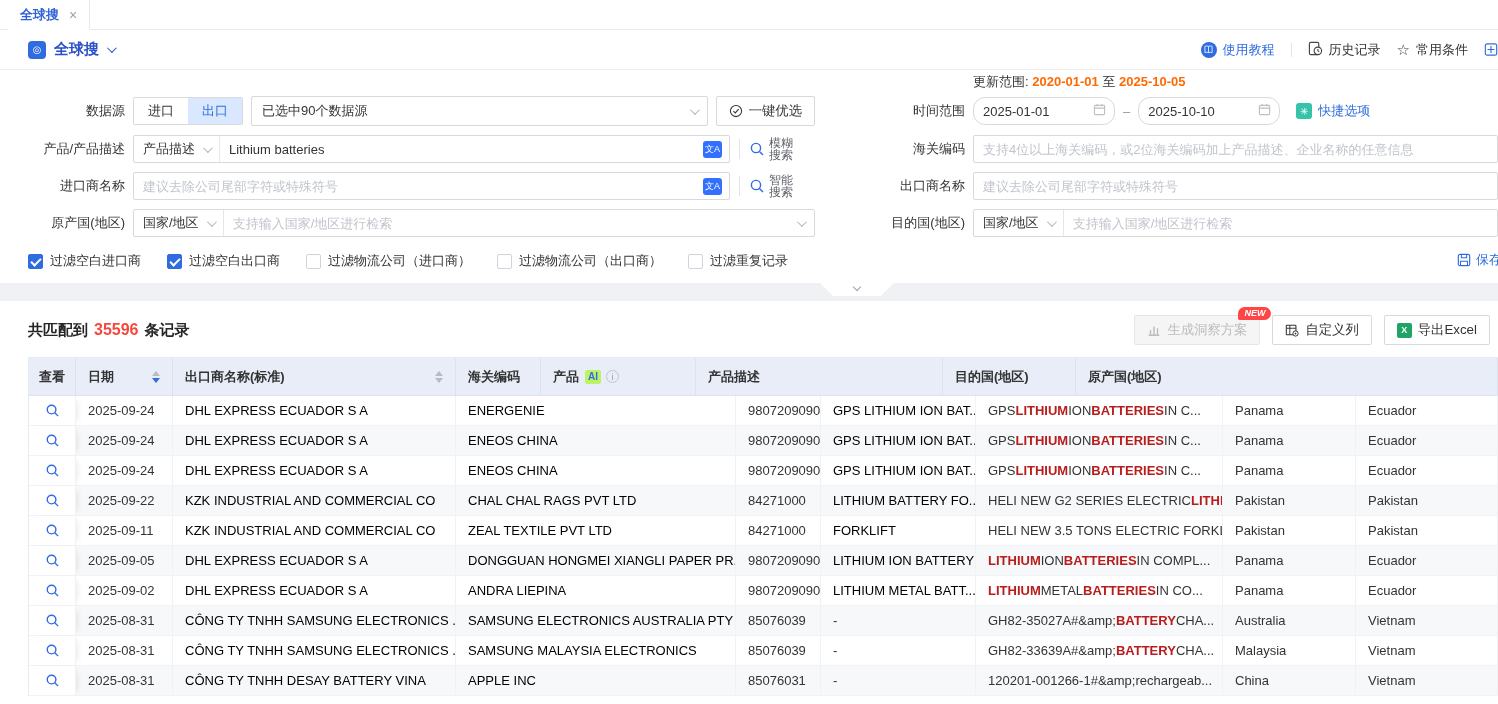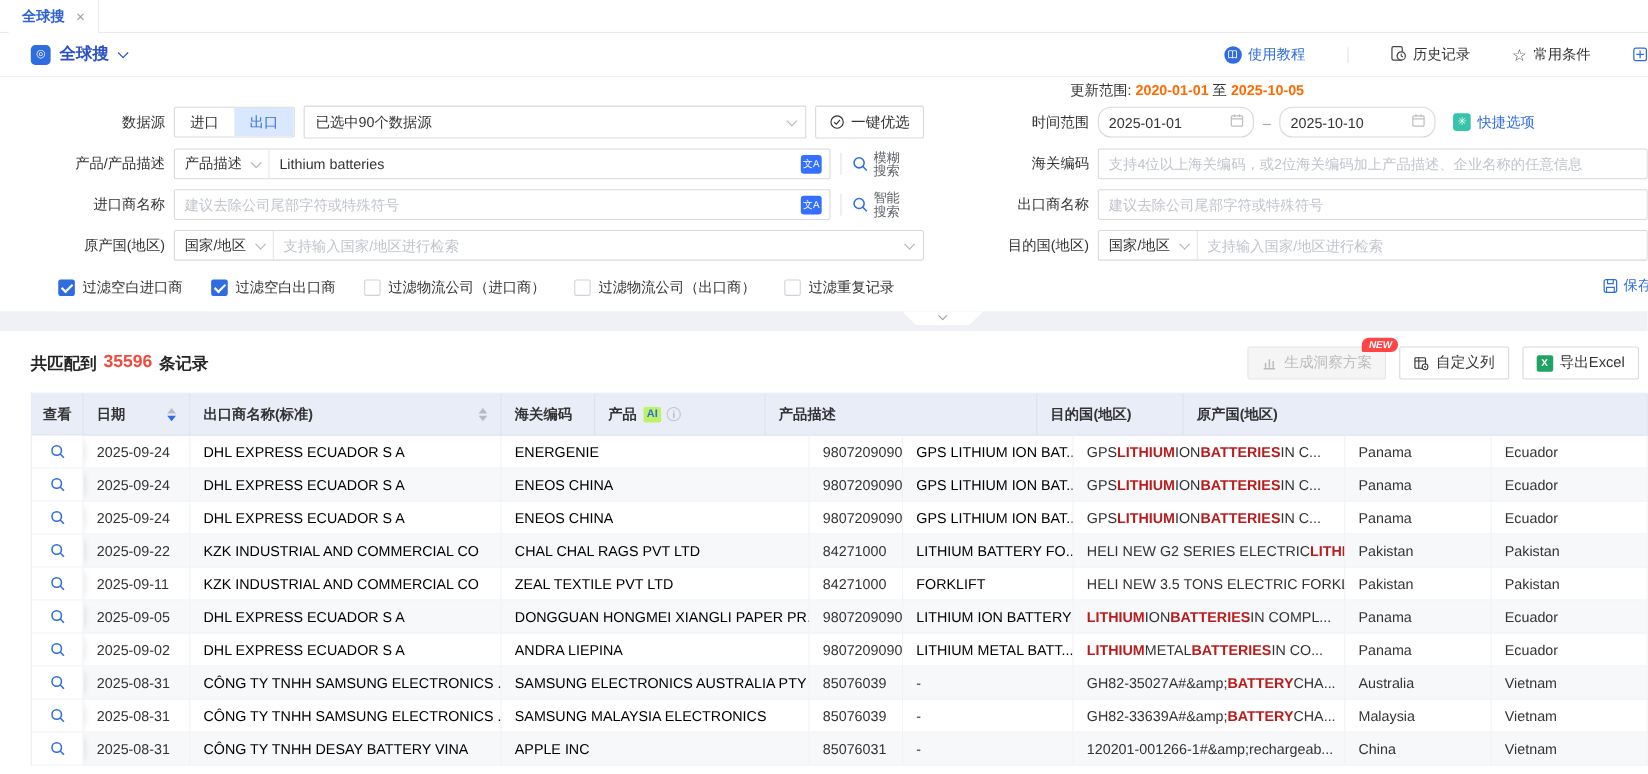--- a/index.html
+++ b/index.html
@@ -13,30 +13,30 @@
   .tab-title { color:#2f62d8; font-weight:bold; }
   .tab-close { color:#9aa0a6; font-size:14px; cursor:pointer; }
 
   
   .phead { height:40px; display:flex; align-items:center; justify-content:space-between; padding:0 0 0 28px; border-bottom:1px solid #f0f0f0; }
   .phead-left { display:flex; align-items:center; gap:8px; }
   .app-ico { width:18px; height:18px; border-radius:4px; background:#2f6ce0; color:#fff; display:flex; align-items:center; justify-content:center; font-size:10px; }
   .page-title { font-size:15px; font-weight:bold; color:#2b50c8; }
   .chev { display:inline-block; width:7px; height:7px; border-right:1.6px solid #2b50c8; border-bottom:1.6px solid #2b50c8; transform:rotate(45deg) translateY(-2px); }
   .chev.gray { border-color:#b0b4bb; }
-  .phead-right { display:flex; align-items:center; gap:38px; padding-right:0; white-space:nowrap; }
+  .phead-right { display:flex; align-items:center; gap:16px; padding-right:0; white-space:nowrap; }
   .hact { display:flex; align-items:center; gap:6px; cursor:pointer; color:#333; }
   .hact.blue { color:#2f6ce0; }
   .vdiv { width:1px; height:14px; background:#e3e3e3; }
   .circle-ico { width:16px; height:16px; border-radius:50%; background:#2f6ce0; color:#fff; display:flex; align-items:center; justify-content:center; font-size:9px; }
   .star-ico { font-size:15px; color:#444; }
   .clip-item { width:14px; overflow:hidden; display:flex; color:#2f6ce0; }
 
   
-  .form { position:relative; padding-top:26px; background:#fff;padding-left:25px; }
+  .form { position:relative; padding-top:26px; background:#fff; }
   .update-range { position:absolute; left:973px; top:3px; color:#333; }
   .update-range b { color:#ff6a00; }
   .frow { display:flex; align-items:center; margin-bottom:9px; }
   .fcol-left { display:flex; align-items:center; width:815px; flex:none; }
   .fcol-right { display:flex; align-items:center; flex:1; min-width:0; }
   .flabel { width:133px; flex:none; text-align:right; padding-right:8px; color:#333; }
   .flabel-r { width:158px; flex:none; text-align:right; padding-right:8px; color:#333; }
 
   .seg { display:flex; border:1px solid #d9d9d9; border-radius:2px; overflow:hidden; flex:none; }
   .seg-btn { padding:4px 14px; background:#fff; color:#333; cursor:pointer; }

